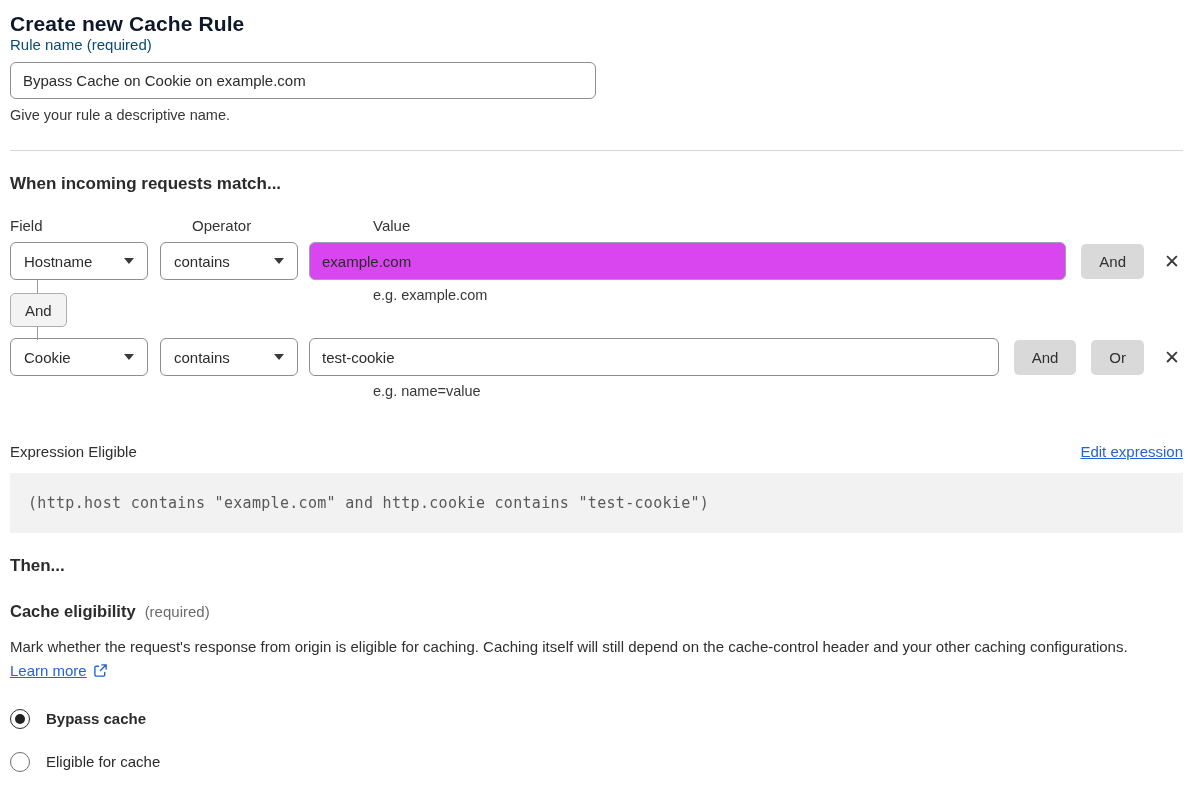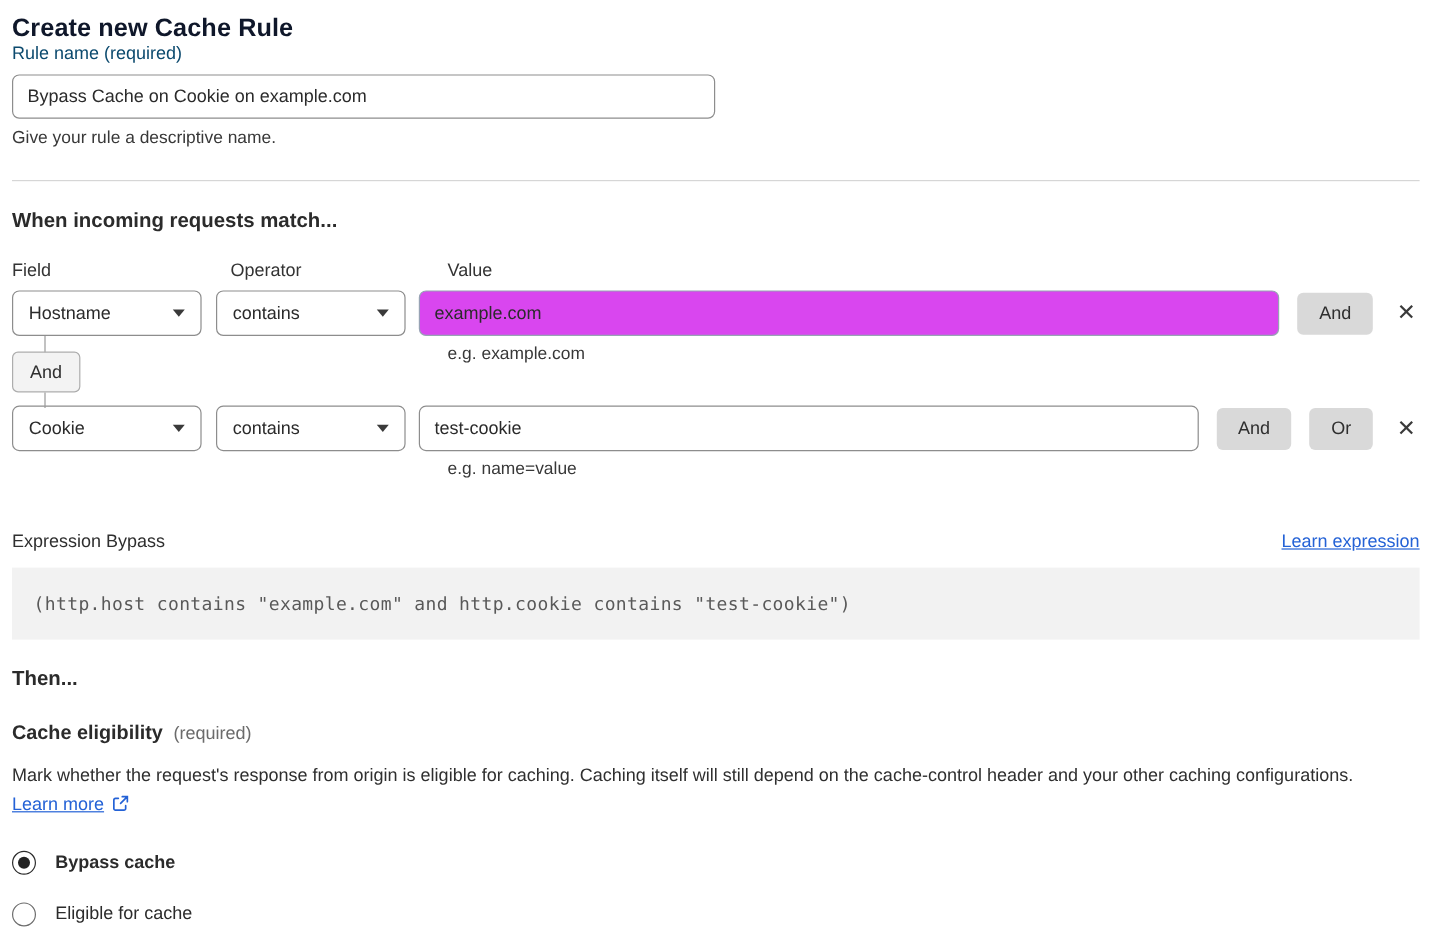--- a/index.html
+++ b/index.html
@@ -46,21 +46,21 @@
     margin-top: 23px;
   }
 
   .col-labels { display: flex; margin-top: 23px; font-size: 15px; color: #333; }
   .col-labels .col-field { width: 182px; }
   .col-labels .col-operator { width: 181px; }
   .col-labels .col-value { flex: 1; }
 
   .condition-row { display: flex; align-items: center; margin-top: 8px; }
   .select-box {
-    width: 158px;
+    width: 138px;
     height: 38px;
     border: 1px solid #8d8d8d;
     border-radius: 6px;
     background: #fff;
     display: flex;
     align-items: center;
     justify-content: space-between;
     padding: 0 13px;
     font-size: 15px;
     color: #2b2b2b;
@@ -247,22 +247,22 @@
     <input class="text-input value-input" type="text" value="test-cookie" style="">
     <div class="row-buttons">
       <button class="logic-btn">And</button>
       <button class="logic-btn">Or</button>
       <button class="remove-btn">✕</button>
     </div>
   </div>
   <div class="eg-help-2">e.g. name=value</div>
 
   <div class="expr-header">
-    <div class="expr-label">Expression Bypass</div>
-    <a class="edit-expression-link">Learn expression</a>
+    <div class="expr-label">Expression Eligible</div>
+    <a class="edit-expression-link">Edit expression</a>
   </div>
   <div class="code-block">(http.host contains "example.com" and http.cookie contains "test-cookie")</div>
 
   <h2 class="section-heading then-heading">Then...</h2>
 
   <div class="eligibility-heading-row">
     <span class="eligibility-heading">Cache eligibility</span>
     <span class="required-note">(required)</span>
   </div>
 

